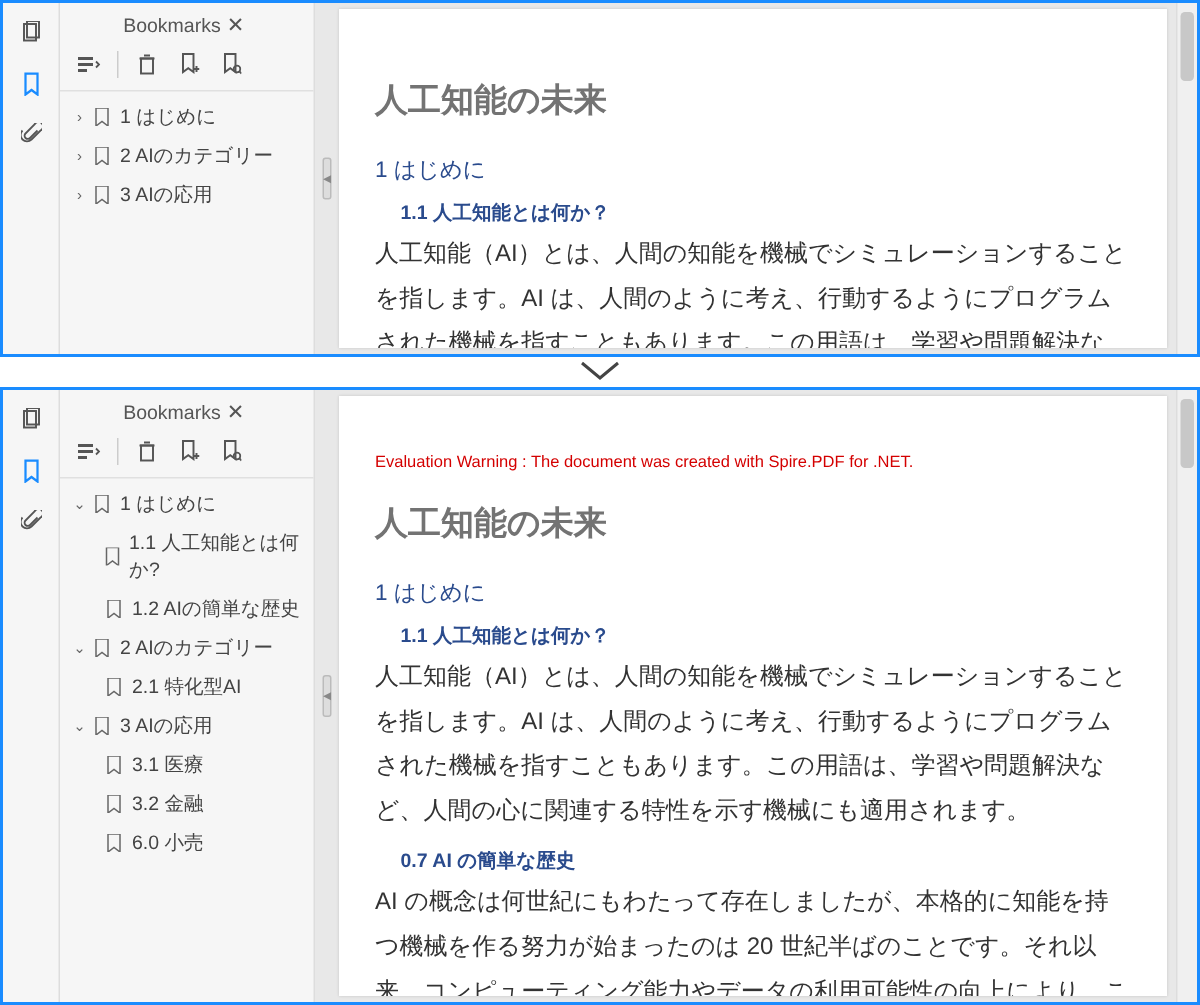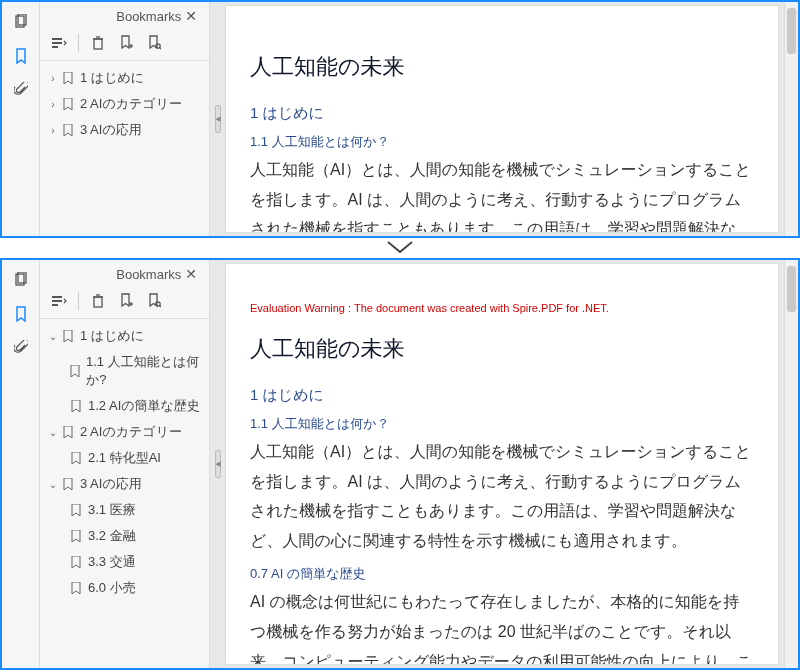--- a/index.html
+++ b/index.html
@@ -7,43 +7,43 @@
 .wrap { display: flex; flex-direction: column; height: 670px; }
 .pane { border: 2px solid #1a8cff; display: flex; overflow: hidden; background: #fff; }
 .pane-top { height: 238px; }
 .pane-bot { flex: 1; }
 .arrow-row { height: 20px; display: flex; justify-content: center; align-items: center; }
 .arrow-row svg { width: 28px; height: 16px; }
 .leftcol { width: 38px; background: #f6f6f6; border-right: 1px solid #ddd; display: flex; flex-direction: column; align-items: center; padding-top: 10px; gap: 14px; }
 .leftcol .ic { width: 20px; height: 20px; display: flex; align-items: center; justify-content: center; color: #555; cursor: pointer; }
 .leftcol .ic.active { color: #1a8cff; }
 .sidebar { width: 170px; background: #f6f6f6; border-right: 1px solid #ddd; display: flex; flex-direction: column; }
-.sb-head { display: flex; justify-content: flex-end; align-items: center; padding: 6px 8px; color: #555; font-size: 13px; }
+.sb-head { display: flex; justify-content: center; align-items: center; padding: 6px 8px; color: #555; font-size: 13px; }
 .sb-head .close { cursor: pointer; font-size: 14px; color: #555; padding: 0 4px; }
 .sb-tools { display: flex; align-items: center; gap: 10px; padding: 4px 10px 8px 10px; border-bottom: 1px solid #e0e0e0; }
 .sb-tools .tool { width: 18px; height: 18px; display: flex; align-items: center; justify-content: center; cursor: pointer; color: #555; }
 .divider { width: 1px; height: 18px; background: #ccc; }
 .tree { flex: 1; overflow: auto; padding: 4px 4px 8px 4px; }
 .node { display: flex; align-items: center; padding: 4px 2px; cursor: pointer; color: #444; font-size: 13px; white-space: nowrap; }
 .node .chev { width: 14px; display: inline-flex; justify-content: center; color: #666; font-size: 10px; }
 .node .bm { width: 16px; display: inline-flex; justify-content: center; color: #666; margin-right: 4px; }
 .node.child { padding-left: 24px; }
 .node.child .label { white-space: normal; }
 .doc { flex: 1; position: relative; background: #e8e8e8; display: flex; }
 .gutter { width: 16px; display: flex; align-items: center; justify-content: center; }
 .gutter .handle { width: 6px; height: 28px; background: #ddd; border: 1px solid #bbb; border-radius: 2px; cursor: pointer; display:flex; align-items:center; justify-content:center; }
 .gutter .handle::after { content: "◀"; font-size: 7px; color: #888; }
 .page { flex: 1; background: #fff; margin: 4px 6px 4px 0; padding: 18px 24px 10px 24px; box-shadow: 0 0 2px rgba(0,0,0,0.15); position: relative; overflow: hidden; }
 .scrollbar { width: 14px; background: #f0f0f0; border-left: 1px solid #ddd; position: relative; }
 .scrollbar .thumb { position: absolute; left: 2px; right: 2px; top: 6px; height: 46px; background: #c8c8c8; border-radius: 3px; }
 .warn { color: #d40000; font-size: 11px; margin-bottom: 10px; margin-top: 20px; }
-.title { font-size: 22px; font-weight: normal; color: #0f172a; margin: 28px 0 22px 0; }
+.title { font-size: 22px; font-weight: bold; color: #737373; margin: 28px 0 22px 0; }
 .pane-bot .title { margin-top: 20px; }
 .h1 { color: #2a4b8d; font-size: 15px; font-weight: 500; margin: 14px 0 6px 0; }
-.h2 { color: #2a4b8d; font-size: 13px; font-weight: 400; margin: 10px 0 4px 0; }
+.h2 { color: #2a4b8d; font-size: 13px; font-weight: 700; margin: 10px 0 4px 17px; }
 .para { font-size: 16px; color: #333; line-height: 1.85; }
 svg { display: block; }
 </style>
 </head>
 <body>
 
 <div class="wrap">
 
 <div class="pane pane-top">
   <div class="leftcol">
@@ -269,28 +269,20 @@
             </span>
             <span class="label">3.1 医療</span>
           </div>
       <div class="node child">
             <span class="bm">
               <svg width="10" height="12" viewBox="0 0 10 12">
                 <path d="M1 0 h8 v12 l-4-3 -4 3 z" fill="none" stroke="currentColor"></path>
               </svg>
             </span>
             <span class="label">3.2 金融</span>
-          </div>
-      <div class="node child">
-            <span class="bm">
-              <svg width="10" height="12" viewBox="0 0 10 12">
-                <path d="M1 0 h8 v12 l-4-3 -4 3 z" fill="none" stroke="currentColor"></path>
-              </svg>
-            </span>
-            <span class="label">3.3 交通</span>
           </div>
       <div class="node child">
             <span class="bm">
               <svg width="10" height="12" viewBox="0 0 10 12">
                 <path d="M1 0 h8 v12 l-4-3 -4 3 z" fill="none" stroke="currentColor"></path>
               </svg>
             </span>
             <span class="label">6.0 小売</span>
           </div>
     </div>

